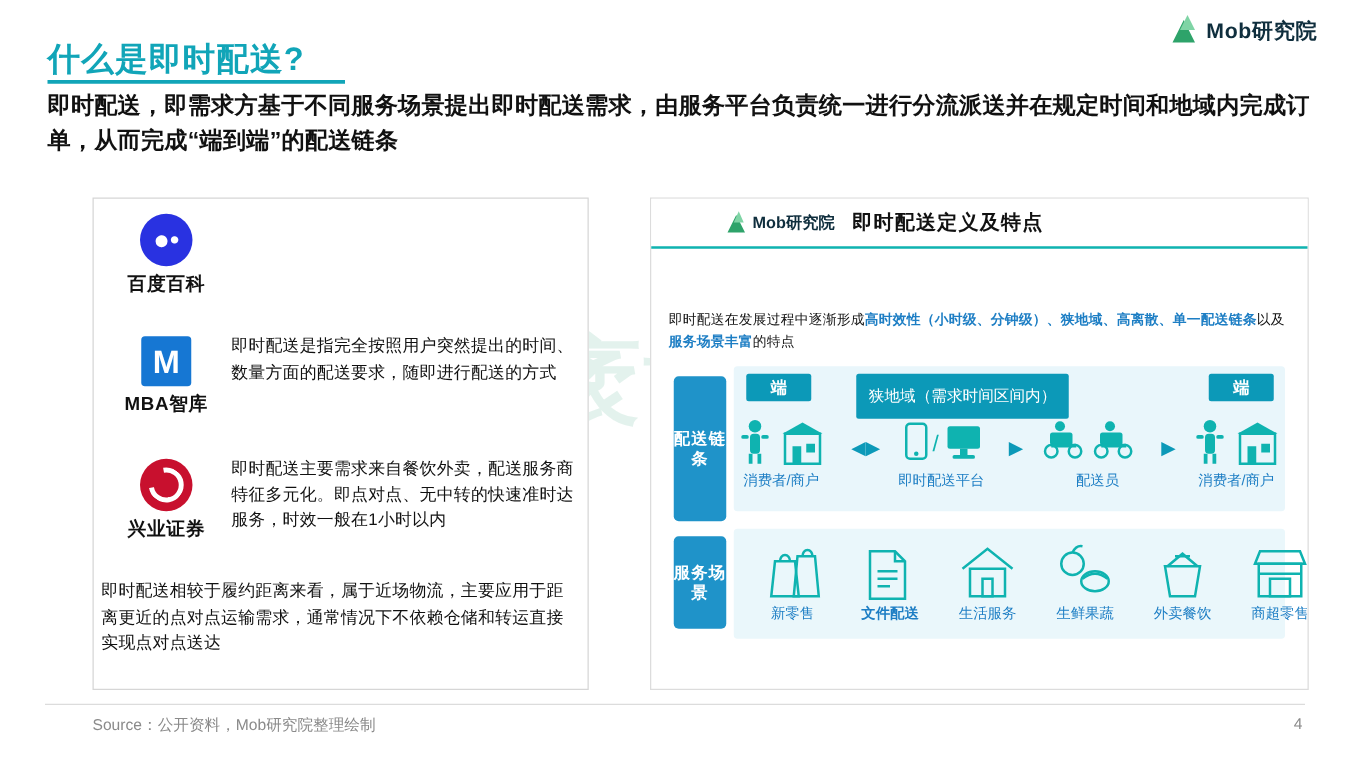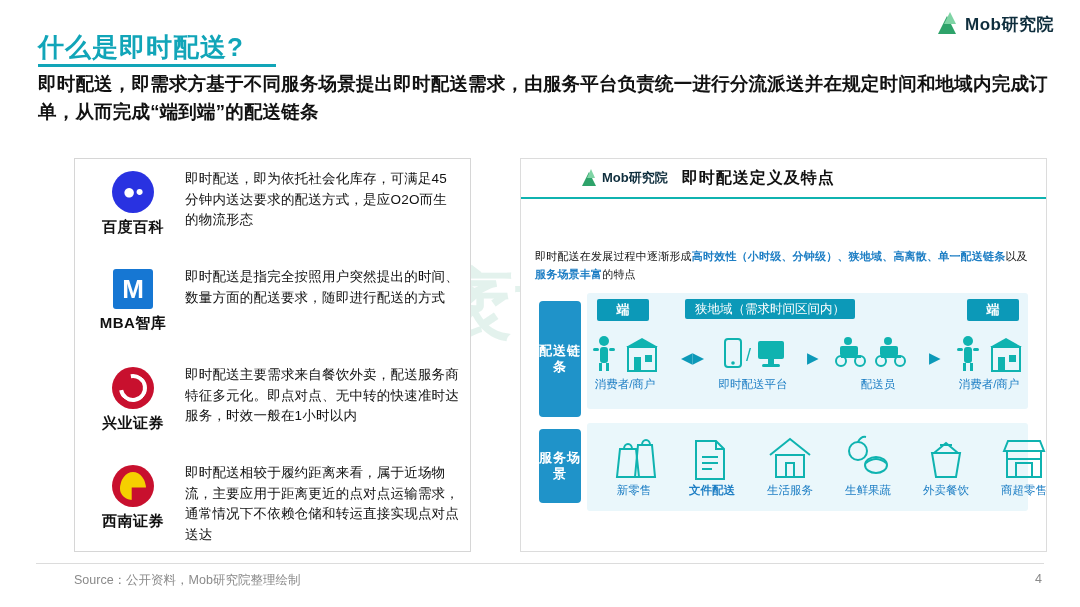--- a/index.html
+++ b/index.html
@@ -122,21 +122,21 @@
     position:absolute;left:4px;top:8px;width:42px;height:116px;background:#1f93c9;
     color:#fff;font-size:13px;font-weight:bold;border-radius:4px;
     display:flex;align-items:center;justify-content:center;text-align:center;line-height:1.25;
     letter-spacing:1px;
   }
   .endcap{
     position:absolute;width:52px;height:22px;background:#0c99b8;color:#fff;
     font-size:13px;font-weight:bold;display:flex;align-items:center;justify-content:center;border-radius:2px;
   }
   .midcap{
-    position:absolute;height:20px;background:#0c99b8;color:#fff;font-size:12.5px;
+    position:absolute;height:36px;background:#0c99b8;color:#fff;font-size:12.5px;
     display:flex;align-items:center;justify-content:center;border-radius:2px;padding:0 10px;white-space:nowrap;
   }
   .flow-item{position:absolute;text-align:center;width:96px;}
   .flow-item .ficon{height:44px;display:flex;align-items:flex-end;justify-content:center;gap:3px;}
   .flow-item .flabel{font-size:11.5px;color:#1d7ec4;margin-top:4px;}
   .arrow{position:absolute;color:#0c99b8;font-size:15px;}
 
   
   .scene-wrap{position:relative;margin-top:12px;height:92px;}
   .scene-band{position:absolute;left:52px;top:0;right:4px;height:88px;background:#eaf7fb;border-radius:3px;}
@@ -172,44 +172,39 @@
 
   <div class="left-panel">
 
     <div class="lrow">
       <div class="logo-col">
         <div class="logo-circle logo-baidu">
             <span class="paw">●•</span>
           </div>
         <div class="lname">百度百科</div>
       </div>
-      <div class="ltext">即时配送，即为依托社会化库存，可满足45分钟内送达要求的配送方式，是应O2O而生的物流形态</div>
     </div>
 
     <div class="lrow">
       <div class="logo-col">
         <div class="logo-mba">M</div>
         <div class="lname">MBA智库</div>
       </div>
       <div class="ltext">即时配送是指完全按照用户突然提出的时间、数量方面的配送要求，随即进行配送的方式</div>
     </div>
 
     <div class="lrow">
       <div class="logo-col">
         <div class="logo-xy"></div>
         <div class="lname">兴业证券</div>
       </div>
       <div class="ltext">即时配送主要需求来自餐饮外卖，配送服务商特征多元化。即点对点、无中转的快速准时达服务，时效一般在1小时以内</div>
     </div>
 
     <div class="lrow">
-      <div class="logo-col">
-        <div class="logo-sw"></div>
-        <div class="lname">西南证券</div>
-      </div>
       <div class="ltext">即时配送相较于履约距离来看，属于近场物流，主要应用于距离更近的点对点运输需求，通常情况下不依赖仓储和转运直接实现点对点送达</div>
     </div>
 
   </div>
 
   <div class="right-panel">
     <div class="rp-head">
       <span class="mini-brand">
         <span class="mini-mark"></span>
         <span class="mini-text">Mob研究院</span>

